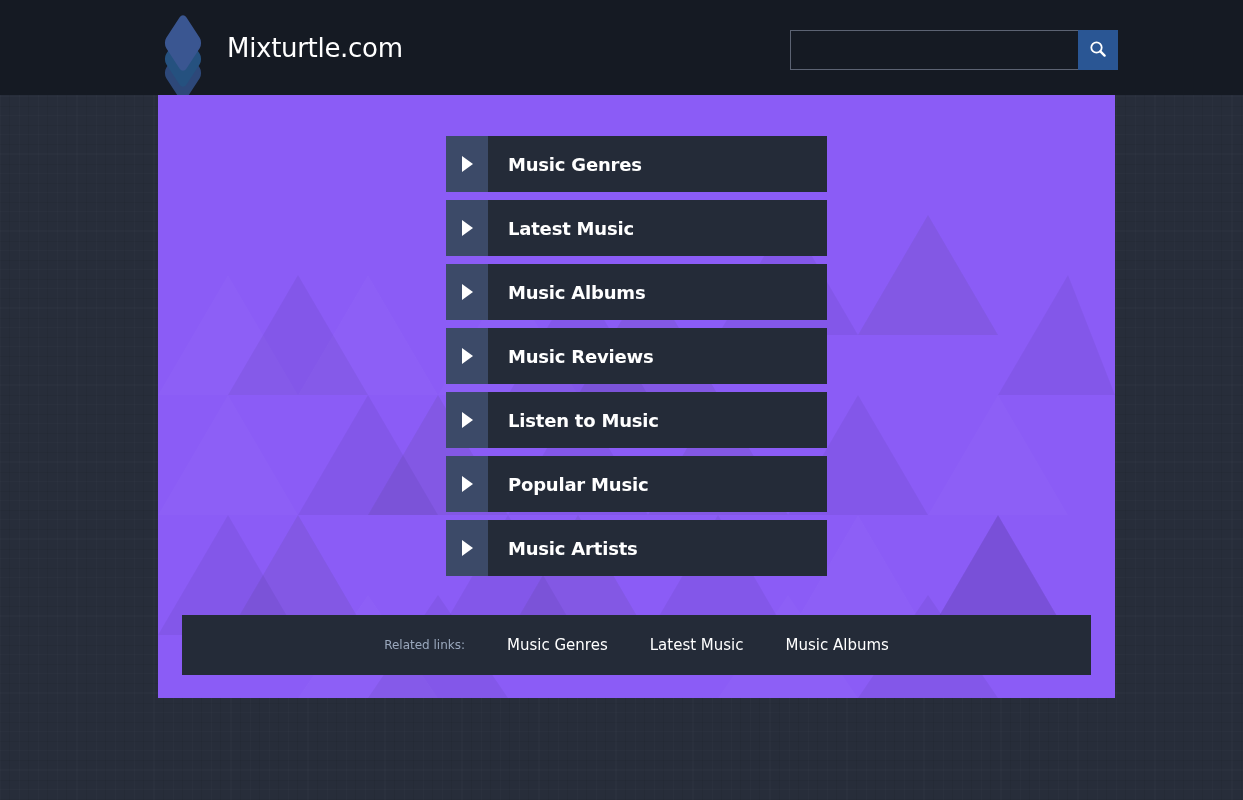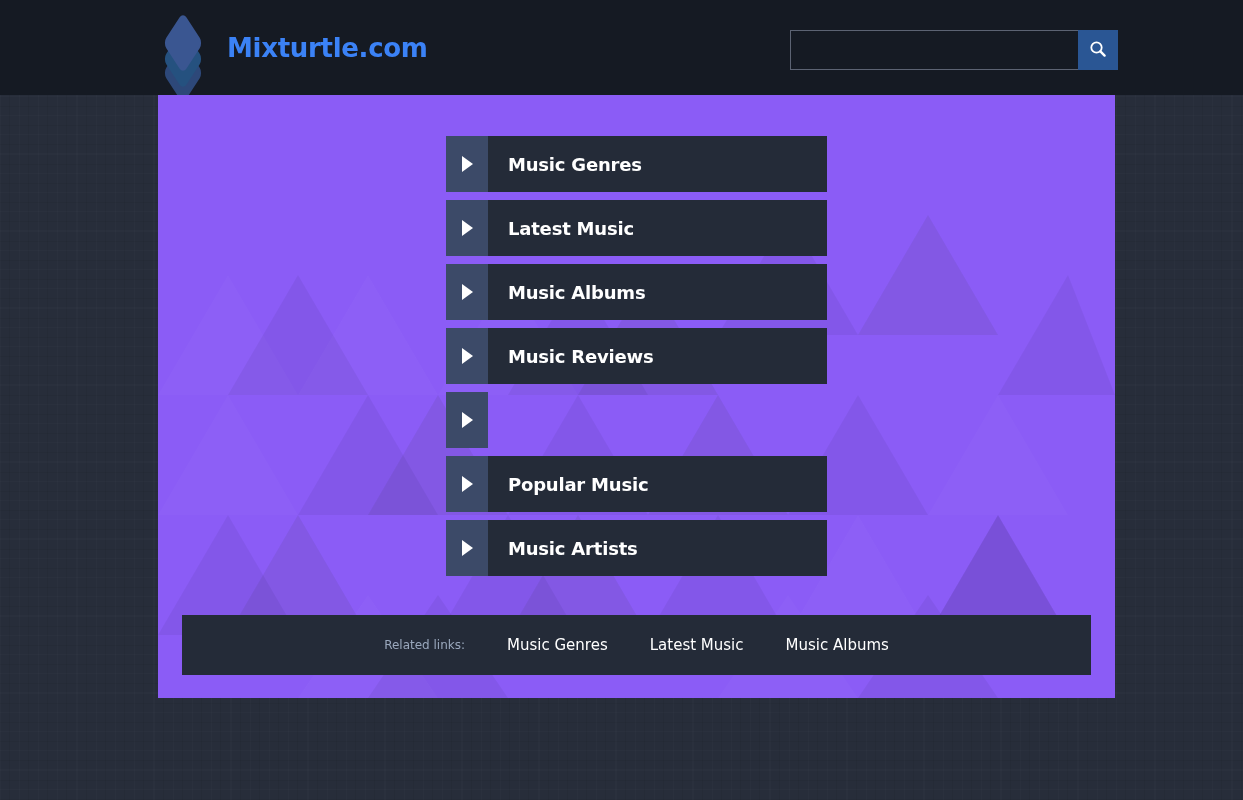--- a/index.html
+++ b/index.html
@@ -71,22 +71,22 @@
   .logo-l1 { top: 38px; }
   .logo-l1 .layer-shape { background: #2d4879; }
   .logo-l2 { top: 24px; }
   .logo-l2 .layer-shape { background: #25517f; }
   .logo-l3 { top: 8px; }
   .logo-l3 .layer-shape { background: #3a5691; }
 
   .brand-name {
     font-family: "DejaVu Sans", sans-serif;
     font-size: 26px;
-    font-weight: bold;
-    color: #3b82f6;
+    font-weight: normal;
+    color: #ffffff;
     letter-spacing: -0.3px;
     white-space: nowrap;
   }
 
   .search-wrap {
     position: absolute;
     left: 790px;
     top: 30px;
     width: 328px;
     height: 40px;
@@ -329,20 +329,23 @@
         <span class="menu-label">Music Reviews</span>
       </div>
     </div>
 
     <div class="menu-item">
       <div class="menu-arrow">
         <svg width="14" height="18" viewBox="0 0 14 18">
             <polygon points="2,1 13,9 2,17" fill="#ffffff"></polygon>
           </svg>
       </div>
+      <div class="menu-label-box">
+        <span class="menu-label">Listen to Music</span>
+      </div>
     </div>
 
     <div class="menu-item">
       <div class="menu-arrow">
         <svg width="14" height="18" viewBox="0 0 14 18">
             <polygon points="2,1 13,9 2,17" fill="#ffffff"></polygon>
           </svg>
       </div>
       <div class="menu-label-box">
         <span class="menu-label">Popular Music</span>

